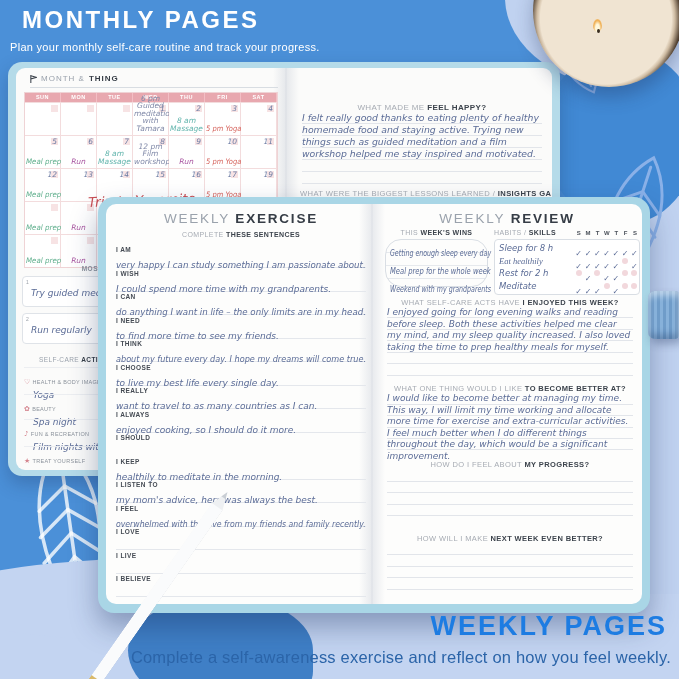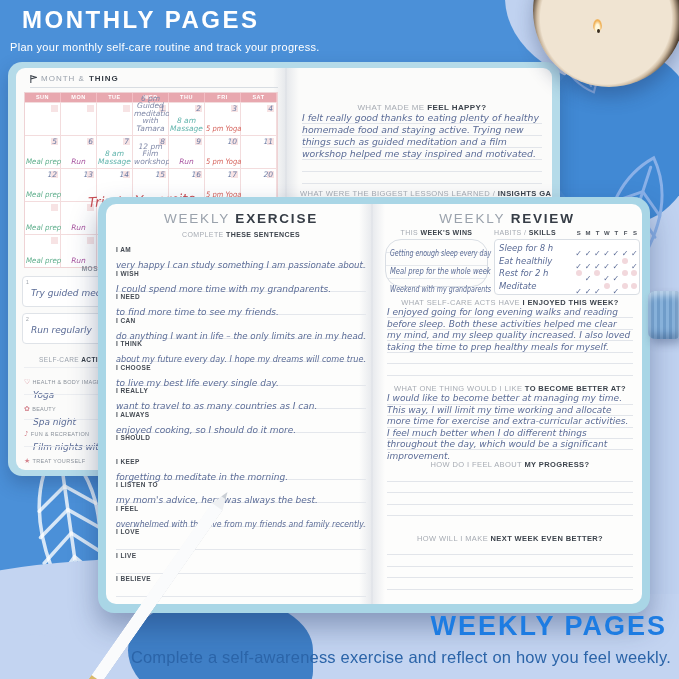--- a/index.html
+++ b/index.html
@@ -257,21 +257,21 @@
             <span class="cd">16</span>
             <span class="ce fit" style="white-space: nowrap;"></span>
           </div>
         <div class="cc">
             <i class="dsq"></i>
             <span class="cd">17</span>
             <span class="ce fit" data-c="red" style="white-space: nowrap; display: inline-block; transform-origin: left center; transform: scaleX(0.897436);">5 pm Yoga</span>
           </div>
         <div class="cc">
             <i class="dsq"></i>
-            <span class="cd">20</span>
+            <span class="cd">19</span>
             <span class="ce fit" style="white-space: nowrap;"></span>
           </div>
 
         <div class="cc">
             <i class="dsq"></i>
             <span class="cd"></span>
             <span class="ce fit" data-c="green" style="white-space: nowrap; display: inline-block; transform-origin: left center; transform: scaleX(0.945946);">Meal prep</span>
           </div>
         <div class="cc">
             <i class="dsq"></i>
@@ -403,49 +403,49 @@
       <div class="prompts">
         <div class="prompt">
             <span class="plabel">I AM</span>
             <div class="pline"><span class="pans hw fit" style="white-space: nowrap; display: inline-block; transform-origin: left center; transform: scaleX(0.961538);">very happy I can study something I am passionate about.</span></div>
           </div>
         <div class="prompt">
             <span class="plabel">I WISH</span>
             <div class="pline"><span class="pans hw fit" style="white-space: nowrap;">I could spend more time with my grandparents.</span></div>
           </div>
         <div class="prompt">
+            <span class="plabel">I CAN</span>
+            <div class="pline"><span class="pans hw fit" style="white-space: nowrap; display: inline-block; transform-origin: left center; transform: scaleX(0.961538);">do anything I want in life – the only limits are in my head.</span></div>
+          </div>
+        <div class="prompt">
             <span class="plabel">I NEED</span>
             <div class="pline"><span class="pans hw fit" style="white-space: nowrap;">to find more time to see my friends.</span></div>
           </div>
         <div class="prompt">
-            <span class="plabel">I CAN</span>
-            <div class="pline"><span class="pans hw fit" style="white-space: nowrap; display: inline-block; transform-origin: left center; transform: scaleX(0.961538);">do anything I want in life – the only limits are in my head.</span></div>
-          </div>
-        <div class="prompt">
             <span class="plabel">I THINK</span>
             <div class="pline"><span class="pans hw fit" style="white-space: nowrap; display: inline-block; transform-origin: left center; transform: scaleX(0.902527);">about my future every day. I hope my dreams will come true.</span></div>
           </div>
         <div class="prompt">
             <span class="plabel">I CHOOSE</span>
             <div class="pline"><span class="pans hw fit" style="white-space: nowrap;">to live my best life every single day.</span></div>
           </div>
         <div class="prompt">
             <span class="plabel">I REALLY</span>
             <div class="pline"><span class="pans hw fit" style="white-space: nowrap;">want to travel to as many countries as I can.</span></div>
           </div>
         <div class="prompt">
             <span class="plabel">I ALWAYS</span>
             <div class="pline"><span class="pans hw fit" style="white-space: nowrap;">enjoyed cooking, so I should do it more.</span></div>
           </div>
         <div class="prompt">
             <span class="plabel">I SHOULD</span>
           </div>
         <div class="prompt">
             <span class="plabel">I KEEP</span>
-            <div class="pline"><span class="pans hw fit" style="white-space: nowrap;">forgetting to meditate in the morning.</span></div>
+            <div class="pline"><span class="pans hw fit" style="white-space: nowrap;">healthily to meditate in the morning.</span></div>
           </div>
         <div class="prompt">
             <span class="plabel">I LISTEN TO</span>
             <div class="pline"><span class="pans hw fit" style="white-space: nowrap;">my mom's advice, hers was always the best.</span></div>
           </div>
         <div class="prompt">
             <span class="plabel">I FEEL</span>
             <div class="pline"><span class="pans hw fit" style="white-space: nowrap; display: inline-block; transform-origin: left center; transform: scaleX(0.862069);">overwhelmed with the love from my friends and family recently.</span></div>
           </div>
         <div class="prompt">
@@ -492,21 +492,21 @@
           <span class="hname hw fit" style="white-space: nowrap;">Sleep for 8 h</span>
           <span class="hcell"><i class="chk">✓</i></span>
             <span class="hcell"><i class="chk">✓</i></span>
             <span class="hcell"><i class="chk">✓</i></span>
             <span class="hcell"><i class="chk">✓</i></span>
             <span class="hcell"><i class="chk">✓</i></span>
             <span class="hcell"><i class="chk">✓</i></span>
             <span class="hcell"><i class="chk">✓</i></span>
         </div>
         <div class="hrow">
-          <span class="hname hw fit" style="white-space: nowrap;">Eat healthily</span>
+          <span class="hname hw fit" style="white-space: nowrap; font-family: Liberation Serif, serif;">Eat healthily</span>
           <span class="hcell"><i class="chk">✓</i></span>
             <span class="hcell"><i class="chk">✓</i></span>
             <span class="hcell"><i class="chk">✓</i></span>
             <span class="hcell"><i class="chk">✓</i></span>
             <span class="hcell"><i class="chk">✓</i></span>
             <span class="hcell"><i class="chk"></i><i class="dot"></i></span>
             <span class="hcell"><i class="chk">✓</i></span>
         </div>
         <div class="hrow">
           <span class="hname hw fit" style="white-space: nowrap;">Rest for 2 h</span>

